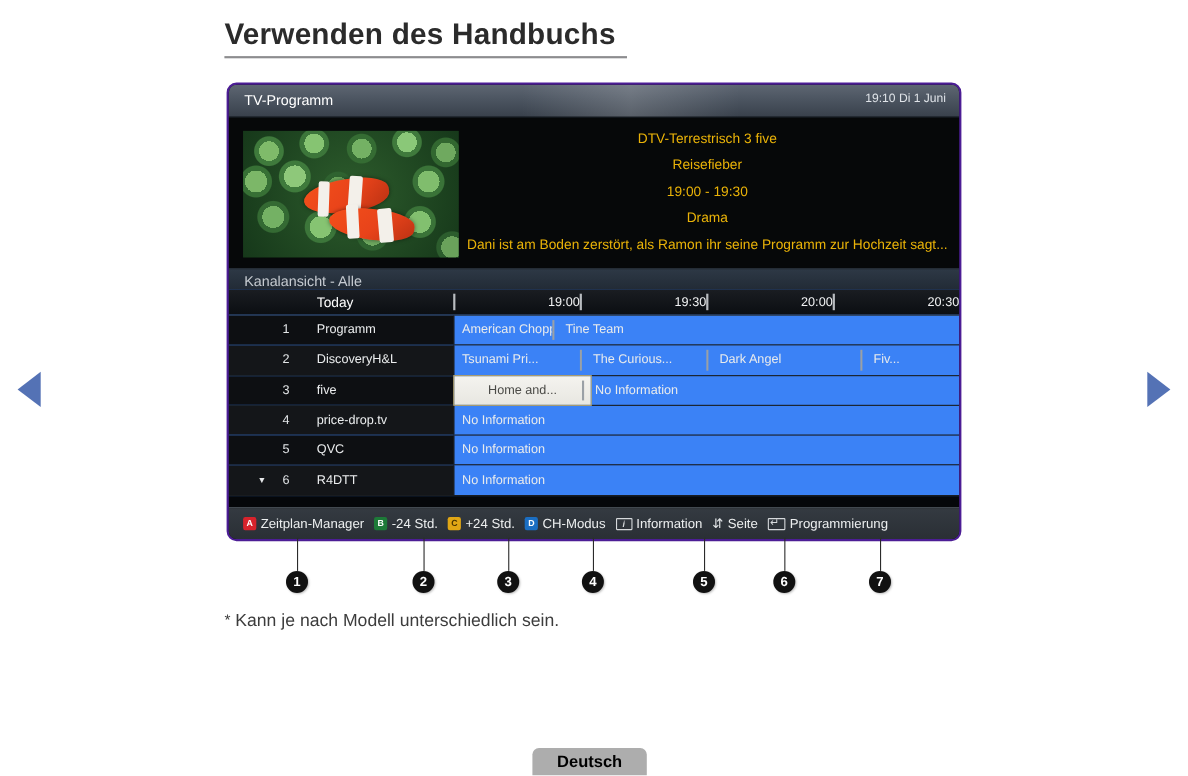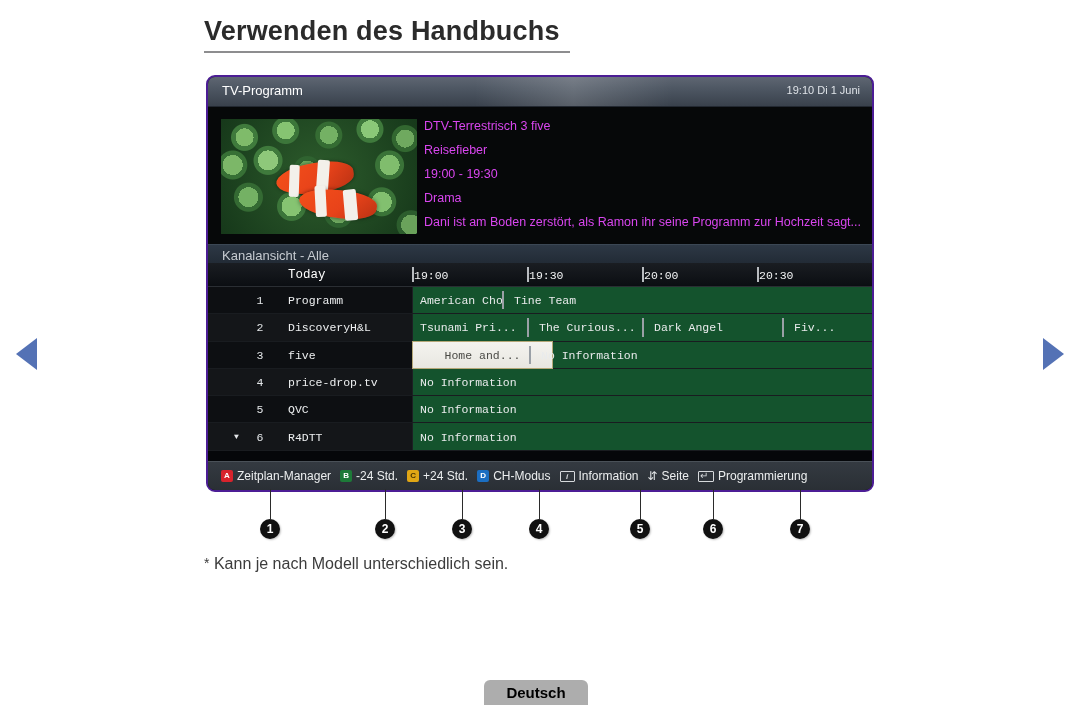--- a/index.html
+++ b/index.html
@@ -150,46 +150,46 @@
   .fish-b .s2 { left: 58%; top: -6%; width: 16%; height: 112%; transform: rotate(-12deg); }
 
   .info-text {
     position: absolute;
     left: 216px;
     top: 7px;
     right: 10px;
   }
   .info-text div {
     font-size: 12.5px;
-    color: #d946ef;
+    color: #eab308;
     line-height: 24px;
     white-space: nowrap;
     overflow: hidden;
+    text-align: center;
   }
 
   
   .subhead {
     position: relative;
     height: 18px;
     background: linear-gradient(to bottom, #2d3845 0%, #222b36 100%);
     border-top: 1px solid #3b4754;
   }
   .subhead span {
     position: absolute;
     left: 14px;
     top: 3px;
     font-size: 13px;
     color: #c6cbd1;
   }
 
   
   .grid {
     position: relative;
-    background: #14532d;
-    font-family: Liberation Mono, monospace;
+    background: #3b82f6;
   }
   .grid-row {
     position: relative;
     height: 26.3px;
     border-bottom: 1px solid #191c20;
   }
   .grid-row.head {
     height: 23px;
     border-bottom: 1px solid #2a2e33;
     background: linear-gradient(to bottom, #1a1d22 0%, #0b0e12 100%);
@@ -241,21 +241,21 @@
     transform: translateY(-50%);
     font-size: 12.5px;
     color: #ffffff;
   }
 
   .time-col {
     position: absolute;
     top: 4px;
     bottom: 4px;
     border-left: 2px solid #b9bcc0;
-    text-align: left;
+    text-align: right;
     box-sizing: border-box;
   }
   .time-col span {
     position: absolute;
     left: 0;
     right: 0;
     top: 50%;
     transform: translateY(-50%);
     font-size: 11.5px;
     color: #f1f2f3;
@@ -517,21 +517,21 @@
         <div class="prog" style="left: 574px; width: 90px;">
           <div class="sep"></div>
           <div class="txt">Fiv...</div>
         </div>
       </div>
       <div class="grid-row">
         <div class="ch-col">
           <div class="ch-num">3</div>
           <div class="ch-name">five</div>
         </div>
-        <div class="prog nosep selected" style="left: 204px; width: 141px;">
+        <div class="prog nosep selected" style="left: 204px; width: 126px;">
           <div class="txt">Home and...</div>
         </div>
         <div class="prog" style="left: 321px; width: 343px;">
           <div class="sep"></div>
           <div class="txt">No Information</div>
         </div>
       </div>
       <div class="grid-row alt">
         <div class="ch-col">
           <div class="ch-num">4</div>

